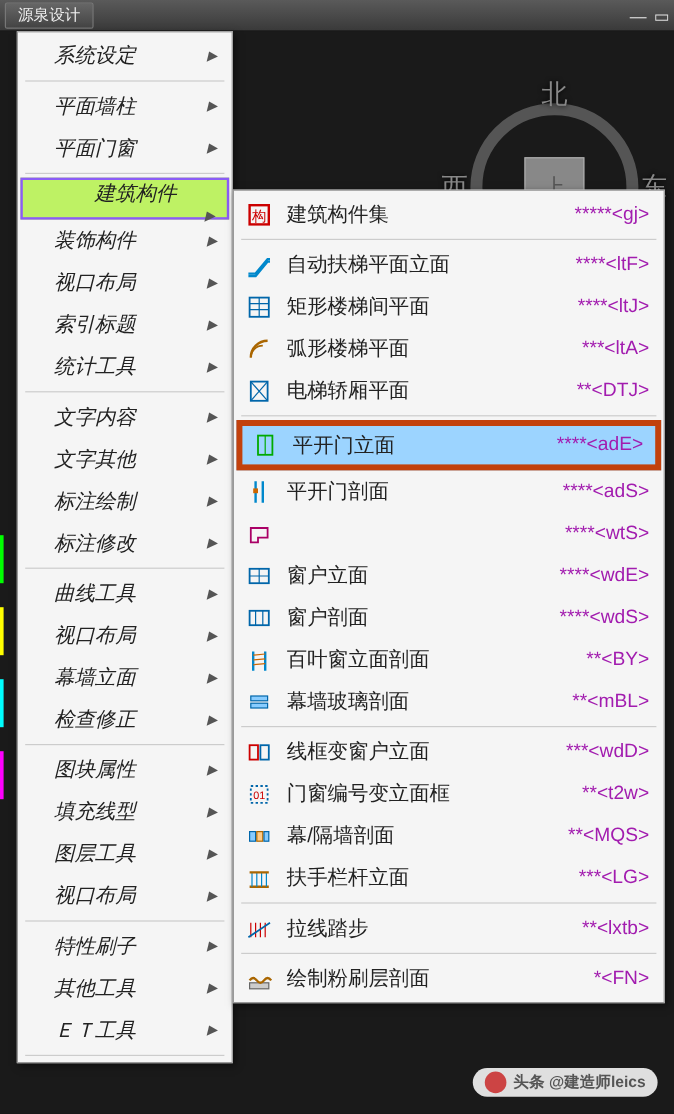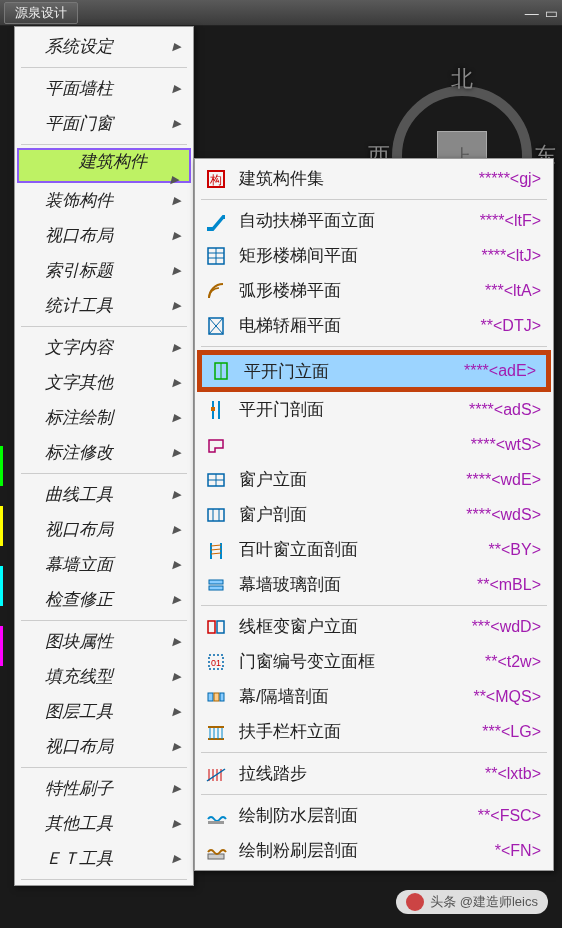--- a/index.html
+++ b/index.html
@@ -25,21 +25,21 @@
 
 .sub-menu { position: absolute; top: 158px; left: 194px; width: 360px; background: #f5f5f5; border: 1px solid #999; box-shadow: 2px 2px 6px rgba(0,0,0,0.5); padding: 2px; }
 .sub-item { height: 35px; display: flex; align-items: center; padding: 0 10px 0 6px; font-size: 17px; color: #222; position: relative; }
 .sub-item .icon { width: 26px; height: 26px; margin-right: 10px; display: flex; align-items: center; justify-content: center; flex-shrink: 0; }
 .sub-item .label { flex: 0 0 auto; text-align: right; }
 .sub-item .shortcut { margin-left: auto; font-size: 16px; color: #a21caf; }
 .sub-item.highlight { background: #9cd4ff; border: 5px solid #c2410c; height: 42px; }
 
 .icon svg { width: 22px; height: 22px; }
 
-.watermark { position: absolute; bottom: 14px; right: 14px; background: rgba(240,240,240,0.92); padding: 3px 10px; border-radius: 14px; font-size: 13px; color: #555; display: flex; align-items: center; gap: 6px; }
+.watermark { position: absolute; bottom: 14px; right: 14px; background: rgba(240,240,240,0.92); padding: 3px 10px; border-radius: 14px; font-size: 13px; color: #555; display: flex; align-items: center; gap: 6px; font-weight: bold; }
 .wm-avatar { width: 18px; height: 18px; border-radius: 50%; background: #c44; }
 
 .left-lines { position: absolute; left: 0; top: 400px; width: 14px; }
 .ll { height: 40px; margin: 20px 0; }
 </style>
 </head>
 <body>
 
 <div class="titlebar">
   <button class="title-btn">源泉设计</button>
@@ -352,30 +352,20 @@
           <line x1="2" y1="18" x2="20" y2="6" stroke="#06a" stroke-width="1.5"></line>
         </svg>
       </span>
       <span class="label">拉线踏步</span>
       <span class="shortcut">**&lt;lxtb&gt;</span>
     </div>
     <div class="menu-sep"></div>
     <div class="sub-item">
       <span class="icon">
         <svg viewBox="0 0 22 22">
-          <path d="M3 14 Q6 10 9 14 T15 14 T21 14" fill="none" stroke="#08c" stroke-width="2"></path>
-          <rect x="3" y="16" width="16" height="3" fill="#999"></rect>
-        </svg>
-      </span>
-      <span class="label">绘制防水层剖面</span>
-      <span class="shortcut">**&lt;FSC&gt;</span>
-    </div>
-    <div class="sub-item">
-      <span class="icon">
-        <svg viewBox="0 0 22 22">
           <rect x="3" y="14" width="16" height="5" fill="#ccc" stroke="#666"></rect>
           <path d="M3 12 Q6 8 9 12 T15 12 T21 12" fill="none" stroke="#a60" stroke-width="2"></path>
         </svg>
       </span>
       <span class="label">绘制粉刷层剖面</span>
       <span class="shortcut">*&lt;FN&gt;</span>
     </div>
   </div>
 
 <div class="watermark">

